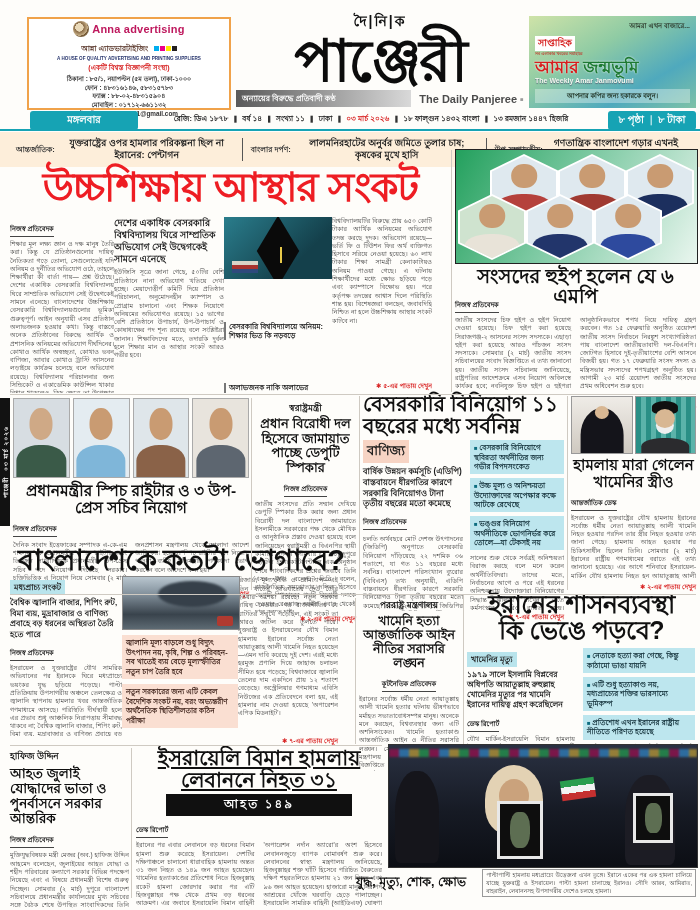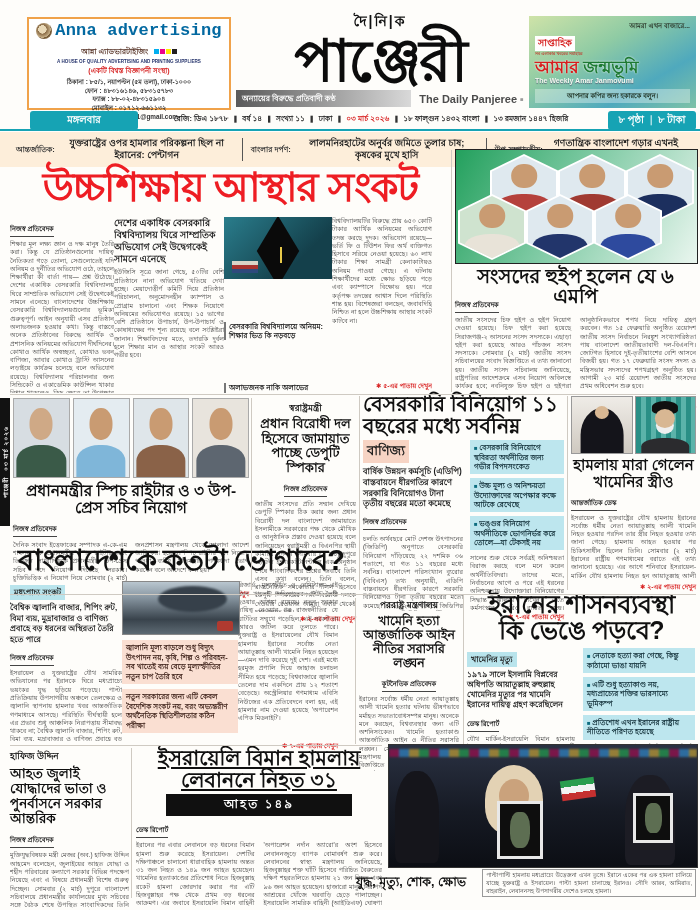--- a/index.html
+++ b/index.html
@@ -20,21 +20,21 @@
   .bul::before{content:"■ ";color:#0d6d80;font-size:6px;}
   .cap-pink{background:#fadfd2;padding:3px 4px;font-size:7.3px;font-weight:700;line-height:1.3;
             color:#40241c;margin-bottom:5px;}
   .vr{position:absolute;width:0;border-left:1px solid #cfcac2;}
   .hr{position:absolute;height:0;border-top:1px solid #cfcac2;}
   
   .ad-left{position:absolute;left:27px;top:17px;width:204px;height:93px;border:2px solid #f0a24a;
            background:#fff;text-align:center;padding:2px 3px;box-sizing:border-box;}
   .ad-left .row1{display:flex;align-items:center;justify-content:center;gap:3px;}
   .anna-logo{width:16px;height:16px;border-radius:50%;background:radial-gradient(circle at 40% 40%,#e9d9b8 30%,#8a6b46 32%,#c7b089 60%,#6f5433 62%,#b39a6e);flex:0 0 auto;}
-  .anna-en{font-size:17px;font-weight:800;color:#0369a1;letter-spacing:0.2px;font-family:Liberation Mono, monospace;}
+  .anna-en{font-size:11px;font-weight:800;color:#be185d;letter-spacing:0.2px;}
   .anna-bn{font-size:7.5px;font-weight:800;color:#5c3a2e;}
   .cmyk i{display:inline-block;width:5px;height:5px;margin-left:1px;}
   .ad-left .house{font-size:4.6px;font-weight:700;color:#27356d;margin-top:1px;}
   .ad-left .trusted{font-size:7px;font-weight:800;color:#d61e1e;margin:1px 0;}
   .ad-left .ln{font-size:6.4px;font-weight:700;color:#333;line-height:1.35;}
   .masthead{position:absolute;left:236px;top:10px;width:288px;text-align:center;}
   .dainik{font-size:14px;font-weight:800;color:#111;letter-spacing:2px;}
   .mast-title{font-size:58px;font-weight:800;color:#0c0c0c;line-height:0.92;letter-spacing:-2px;}
   .tag-band{display:flex;align-items:center;margin-top:3px;}
   .tag-left{flex:1;background:linear-gradient(90deg,#5a5a5a,#d9d9d9);color:#fff;font-size:7.8px;
@@ -132,21 +132,21 @@
         background:#d8b793;border-radius:50%;box-shadow:0 7px 0 -1px #efefef;}
   .kham-img .turban{position:absolute;top:8%;left:50%;transform:translateX(-50%);width:44%;height:22%;
         background:#101010;border-radius:50% 50% 30% 30%;}
   .kham-img .robe{position:absolute;bottom:-4px;left:50%;transform:translateX(-50%);width:80%;height:34%;
         background:#2b2b2e;border-radius:45% 45% 0 0;}
   .wife .hl2{font-size:15px;text-align:center;margin-top:3px;}
   .wife .body{height:66px;}
   
   .bd{position:absolute;left:10px;top:544px;width:342px;}
   .bd .hl2{font-size:29px;text-align:center;letter-spacing:-1px;}
-  .bd .cols{display:flex;margin-top:5px;}
+  .bd .cols{display:flex;}
   .smoke-img{position:relative;width:100%;height:52px;background:linear-gradient(180deg,#b9c6cf 0%,#8795a0 30%,#39434c 72%,#5d6a73 100%);overflow:hidden;border:1px solid #888;margin-bottom:5px;}
   .smoke-img::before{content:"";position:absolute;top:4px;left:30%;width:60%;height:26px;background:#36404a;border-radius:50%;filter:blur(1px);}
   .smoke-img::after{content:"";position:absolute;bottom:3px;right:6px;width:16px;height:10px;background:#b03a30;border-radius:2px;}
   .killing{position:absolute;left:359px;top:598px;width:100px;text-align:center;}
   .killing .hl2{font-size:12.5px;margin:1px 0 2px;}
   .killing .body{text-align:justify;height:76px;}
   .regime{position:absolute;left:467px;top:591px;width:229px;}
   .regime .hl2{font-size:25px;text-align:center;line-height:1.04;letter-spacing:-0.5px;}
   .regime .cols{display:flex;gap:8px;margin-top:5px;}
   .regime .sub{font-size:7.8px;font-weight:700;line-height:1.3;margin:3px 0 1px;}

